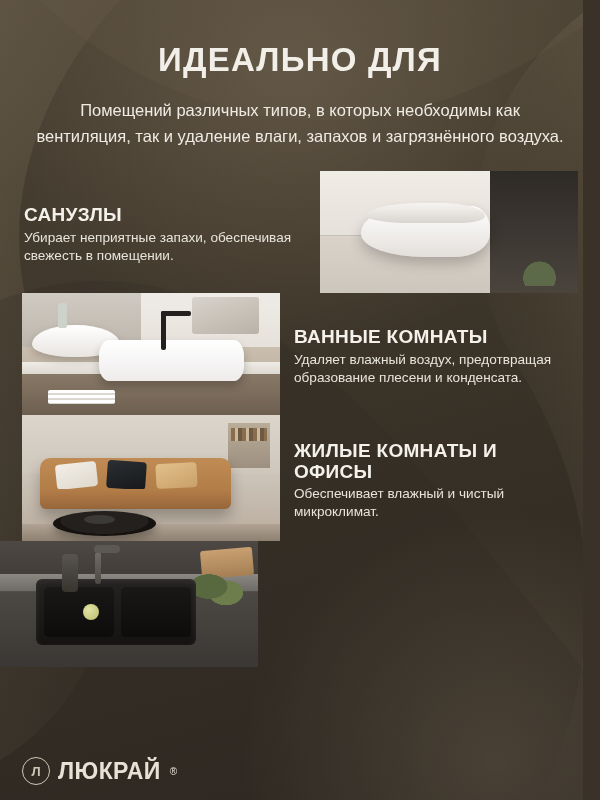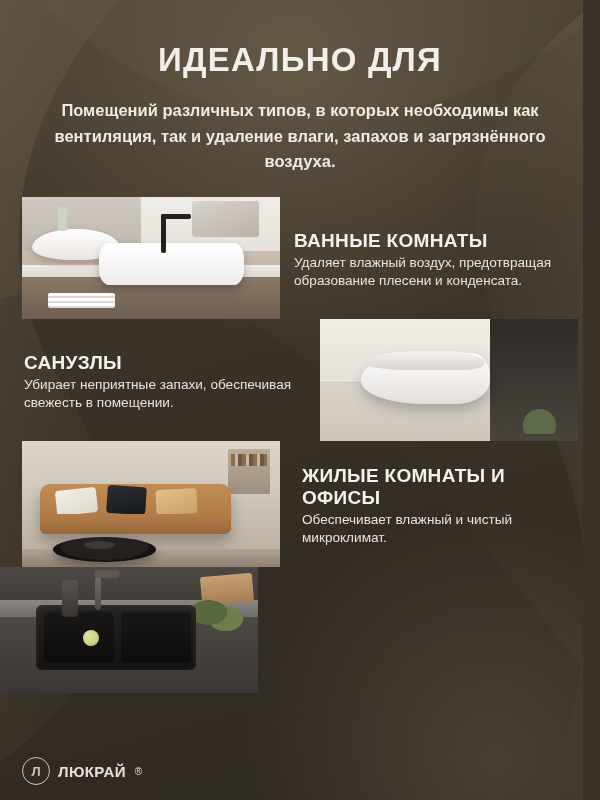--- a/index.html
+++ b/index.html
@@ -51,34 +51,34 @@
     color: #f2efe9;
     margin: 0 0 20px 0;
     line-height: 1.1;
   }
   .subtitle {
     font-size: 16.5px;
     line-height: 1.55;
     color: #efebe3;
     margin: 16px auto;
     max-width: 530px;
-    font-weight: bold;
+    font-weight: normal;
   }
 
   
   .blocks {
     margin-top: 22px;
   }
   .row {
     display: flex;
     align-items: stretch;
     width: 600px;
     height: 122px;
   }
-  .row.tall { height: 126px; gap: 8px; }
+  .row.tall { height: 126px; }
 
   .photo {
     width: 280px;
     height: 100%;
     overflow: hidden;
     position: relative;
     flex: 0 0 280px;
   }
   .photo.left-pad { margin-left: 22px; width: 258px; flex: 0 0 258px; }
   .photo.right-pad { margin-right: 22px; width: 258px; flex: 0 0 258px; }
@@ -322,21 +322,21 @@
     width: 26px; height: 26px;
     border-radius: 50%;
     border: 1.6px solid #cfc6b4;
     display: flex; align-items: center; justify-content: center;
     color: #cfc6b4;
     font-size: 13px;
     font-weight: bold;
   }
   .logo-text {
     color: #e7e2d6;
-    font-size: 15px;
+    font-size: 23px;
     font-weight: bold;
     letter-spacing: 0.4px;
   }
   .logo-r {
     color: #e7e2d6;
     font-size: 10px;
     vertical-align: super;
     margin-left: 1px;
   }
 </style>
@@ -365,53 +365,53 @@
   <div class="content">
 
     <div class="header">
       <h1 class="title">ИДЕАЛЬНО ДЛЯ</h1>
       <p class="subtitle">Помещений различных типов, в которых необходимы как вентиляция, так и удаление влаги, запахов и загрязнённого воздуха.</p>
     </div>
 
     <div class="blocks">
 
       <div class="row">
+        <div class="txt align-left">
+          <h2>САНУЗЛЫ</h2>
+          <p>Убирает неприятные запахи, обеспечивая свежесть в помещении.</p>
+        </div>
+        <div class="photo right-pad">
+          <div class="scene s-wc">
+            <div class="panel-dark"></div>
+            <div class="tile-line"></div>
+            <div class="wc-body"></div>
+            <div class="wc-lid"></div>
+            <div class="plant"></div>
+          </div>
+        </div>
+      </div>
+
+      <div class="row">
         <div class="photo left-pad">
           <div class="scene s-bath">
             <div class="wall-panel"></div>
             <div class="wall-panel2"></div>
             <div class="mirror"></div>
             <div class="counter"></div>
             <div class="counter-top"></div>
             <div class="basin2"></div>
             <div class="basin"></div>
             <div class="faucet"></div>
             <div class="bottle"></div>
             <div class="towels"></div>
           </div>
         </div>
         <div class="txt">
           <h2>ВАННЫЕ КОМНАТЫ</h2>
           <p>Удаляет влажный воздух, предотвращая образование плесени и конденсата.</p>
-        </div>
-      </div>
-
-      <div class="row">
-        <div class="txt align-left">
-          <h2>САНУЗЛЫ</h2>
-          <p>Убирает неприятные запахи, обеспечивая свежесть в помещении.</p>
-        </div>
-        <div class="photo right-pad">
-          <div class="scene s-wc">
-            <div class="panel-dark"></div>
-            <div class="tile-line"></div>
-            <div class="wc-body"></div>
-            <div class="wc-lid"></div>
-            <div class="plant"></div>
-          </div>
         </div>
       </div>
 
       <div class="row tall">
         <div class="photo left-pad">
           <div class="scene s-living">
             <div class="wallL"></div>
             <div class="shelf"></div>
             <div class="books"></div>
             <div class="sofa"></div>

